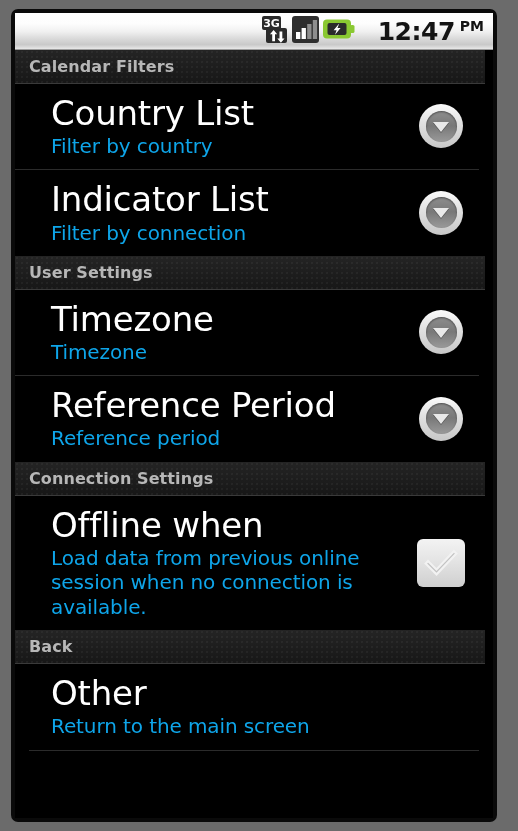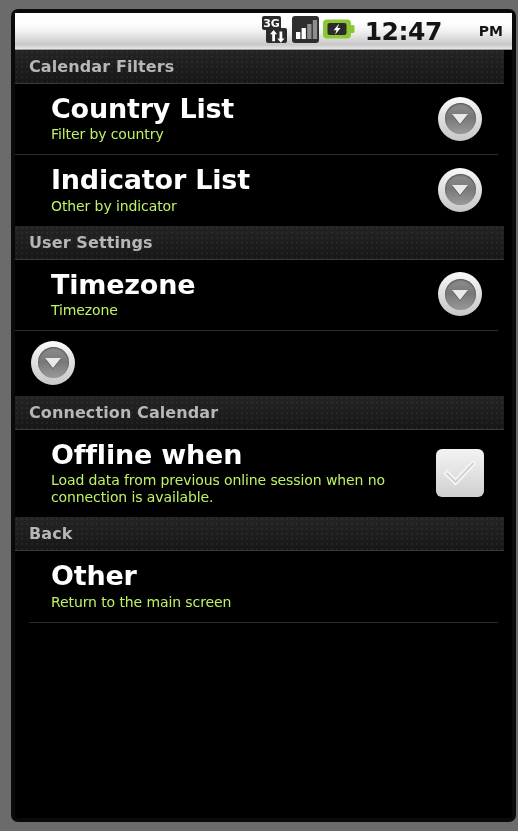--- a/index.html
+++ b/index.html
@@ -12,21 +12,21 @@
     background: #6b6b6b;
     font-family: "DejaVu Sans", "Liberation Sans", sans-serif;
   }
 
   
   #device-frame {
     position: absolute;
     left: 0; top: 0;
     width: 518px; height: 831px;
     background: #6b6b6b;
-    padding: 9px 2px 9px 11px;
+    padding: 9px 21px 9px 11px;
   }
 
   #screen-bezel {
     width: 100%;
     height: 100%;
     background: #0a0a0a;
     border-radius: 7px;
     padding: 4px 4px 4px 4px;
     overflow: hidden;
     position: relative;
@@ -44,24 +44,23 @@
     justify-content: flex-end;
     padding-right: 9px;
     position: relative;
     border-bottom: 1px solid #9b9b9b;
   }
 
   .status-icon { display: block; margin-left: 4px; }
 
   #status-clock {
     display: flex;
-    align-items: center;
-    margin-left: 9px;
+    align-items: flex-start;
+    margin-left: 22px;
     color: #141414;
-    gap: 32px;
   }
   #clock-time {
     font-size: 25px;
     font-weight: bold;
     letter-spacing: -0.5px;
     line-height: 1;
   }
   #clock-ampm {
     font-size: 14px;
     font-weight: bold;
@@ -103,28 +102,28 @@
   }
   .list-item.no-divider { border-bottom: none; align-items: center; }
 
   .list-item-text {
     flex: 1 1 auto;
     padding-left: 36px;
     min-width: 0;
   }
   .item-title {
     color: #ffffff;
-    font-size: 27px;
+    font-size: 34px;
     line-height: 1.12;
-    font-weight: bold;
+    font-weight: normal;
     letter-spacing: -0.2px;
   }
   .item-summary {
-    color: #bef264;
-    font-size: 14px;
+    color: #0ea5e9;
+    font-size: 20px;
     line-height: 1.22;
     margin-top: 2px;
     letter-spacing: -0.1px;
   }
 
   .widget-slot {
     flex: 0 0 auto;
     width: 76px;
     display: flex;
     justify-content: center;
@@ -230,21 +229,21 @@
             <div class="dropdown-btn-inner">
               <div class="dropdown-arrow"></div>
             </div>
           </div>
         </div>
       </div>
 
       <div class="list-item no-divider">
         <div class="list-item-text">
           <div class="item-title">Indicator List</div>
-          <div class="item-summary">Other by indicator</div>
+          <div class="item-summary">Filter by connection</div>
         </div>
         <div class="widget-slot">
           <div class="dropdown-btn">
             <div class="dropdown-btn-inner">
               <div class="dropdown-arrow"></div>
             </div>
           </div>
         </div>
       </div>
 
@@ -260,31 +259,35 @@
         <div class="widget-slot">
           <div class="dropdown-btn">
             <div class="dropdown-btn-inner">
               <div class="dropdown-arrow"></div>
             </div>
           </div>
         </div>
       </div>
 
       <div class="list-item no-divider">
+        <div class="list-item-text">
+          <div class="item-title">Reference Period</div>
+          <div class="item-summary">Reference period</div>
+        </div>
         <div class="widget-slot">
           <div class="dropdown-btn">
             <div class="dropdown-btn-inner">
               <div class="dropdown-arrow"></div>
             </div>
           </div>
         </div>
       </div>
 
       <div class="section-header">
-        <span class="section-header-label">Connection Calendar</span>
+        <span class="section-header-label">Connection Settings</span>
       </div>
 
       <div class="list-item no-divider">
         <div class="list-item-text">
           <div class="item-title">Offline when</div>
           <div class="item-summary">Load data from previous online session when no connection is available.</div>
         </div>
         <div class="widget-slot">
           <div class="checkbox-btn">
             <svg class="checkbox-check" width="34" height="30" viewBox="0 0 34 30">

